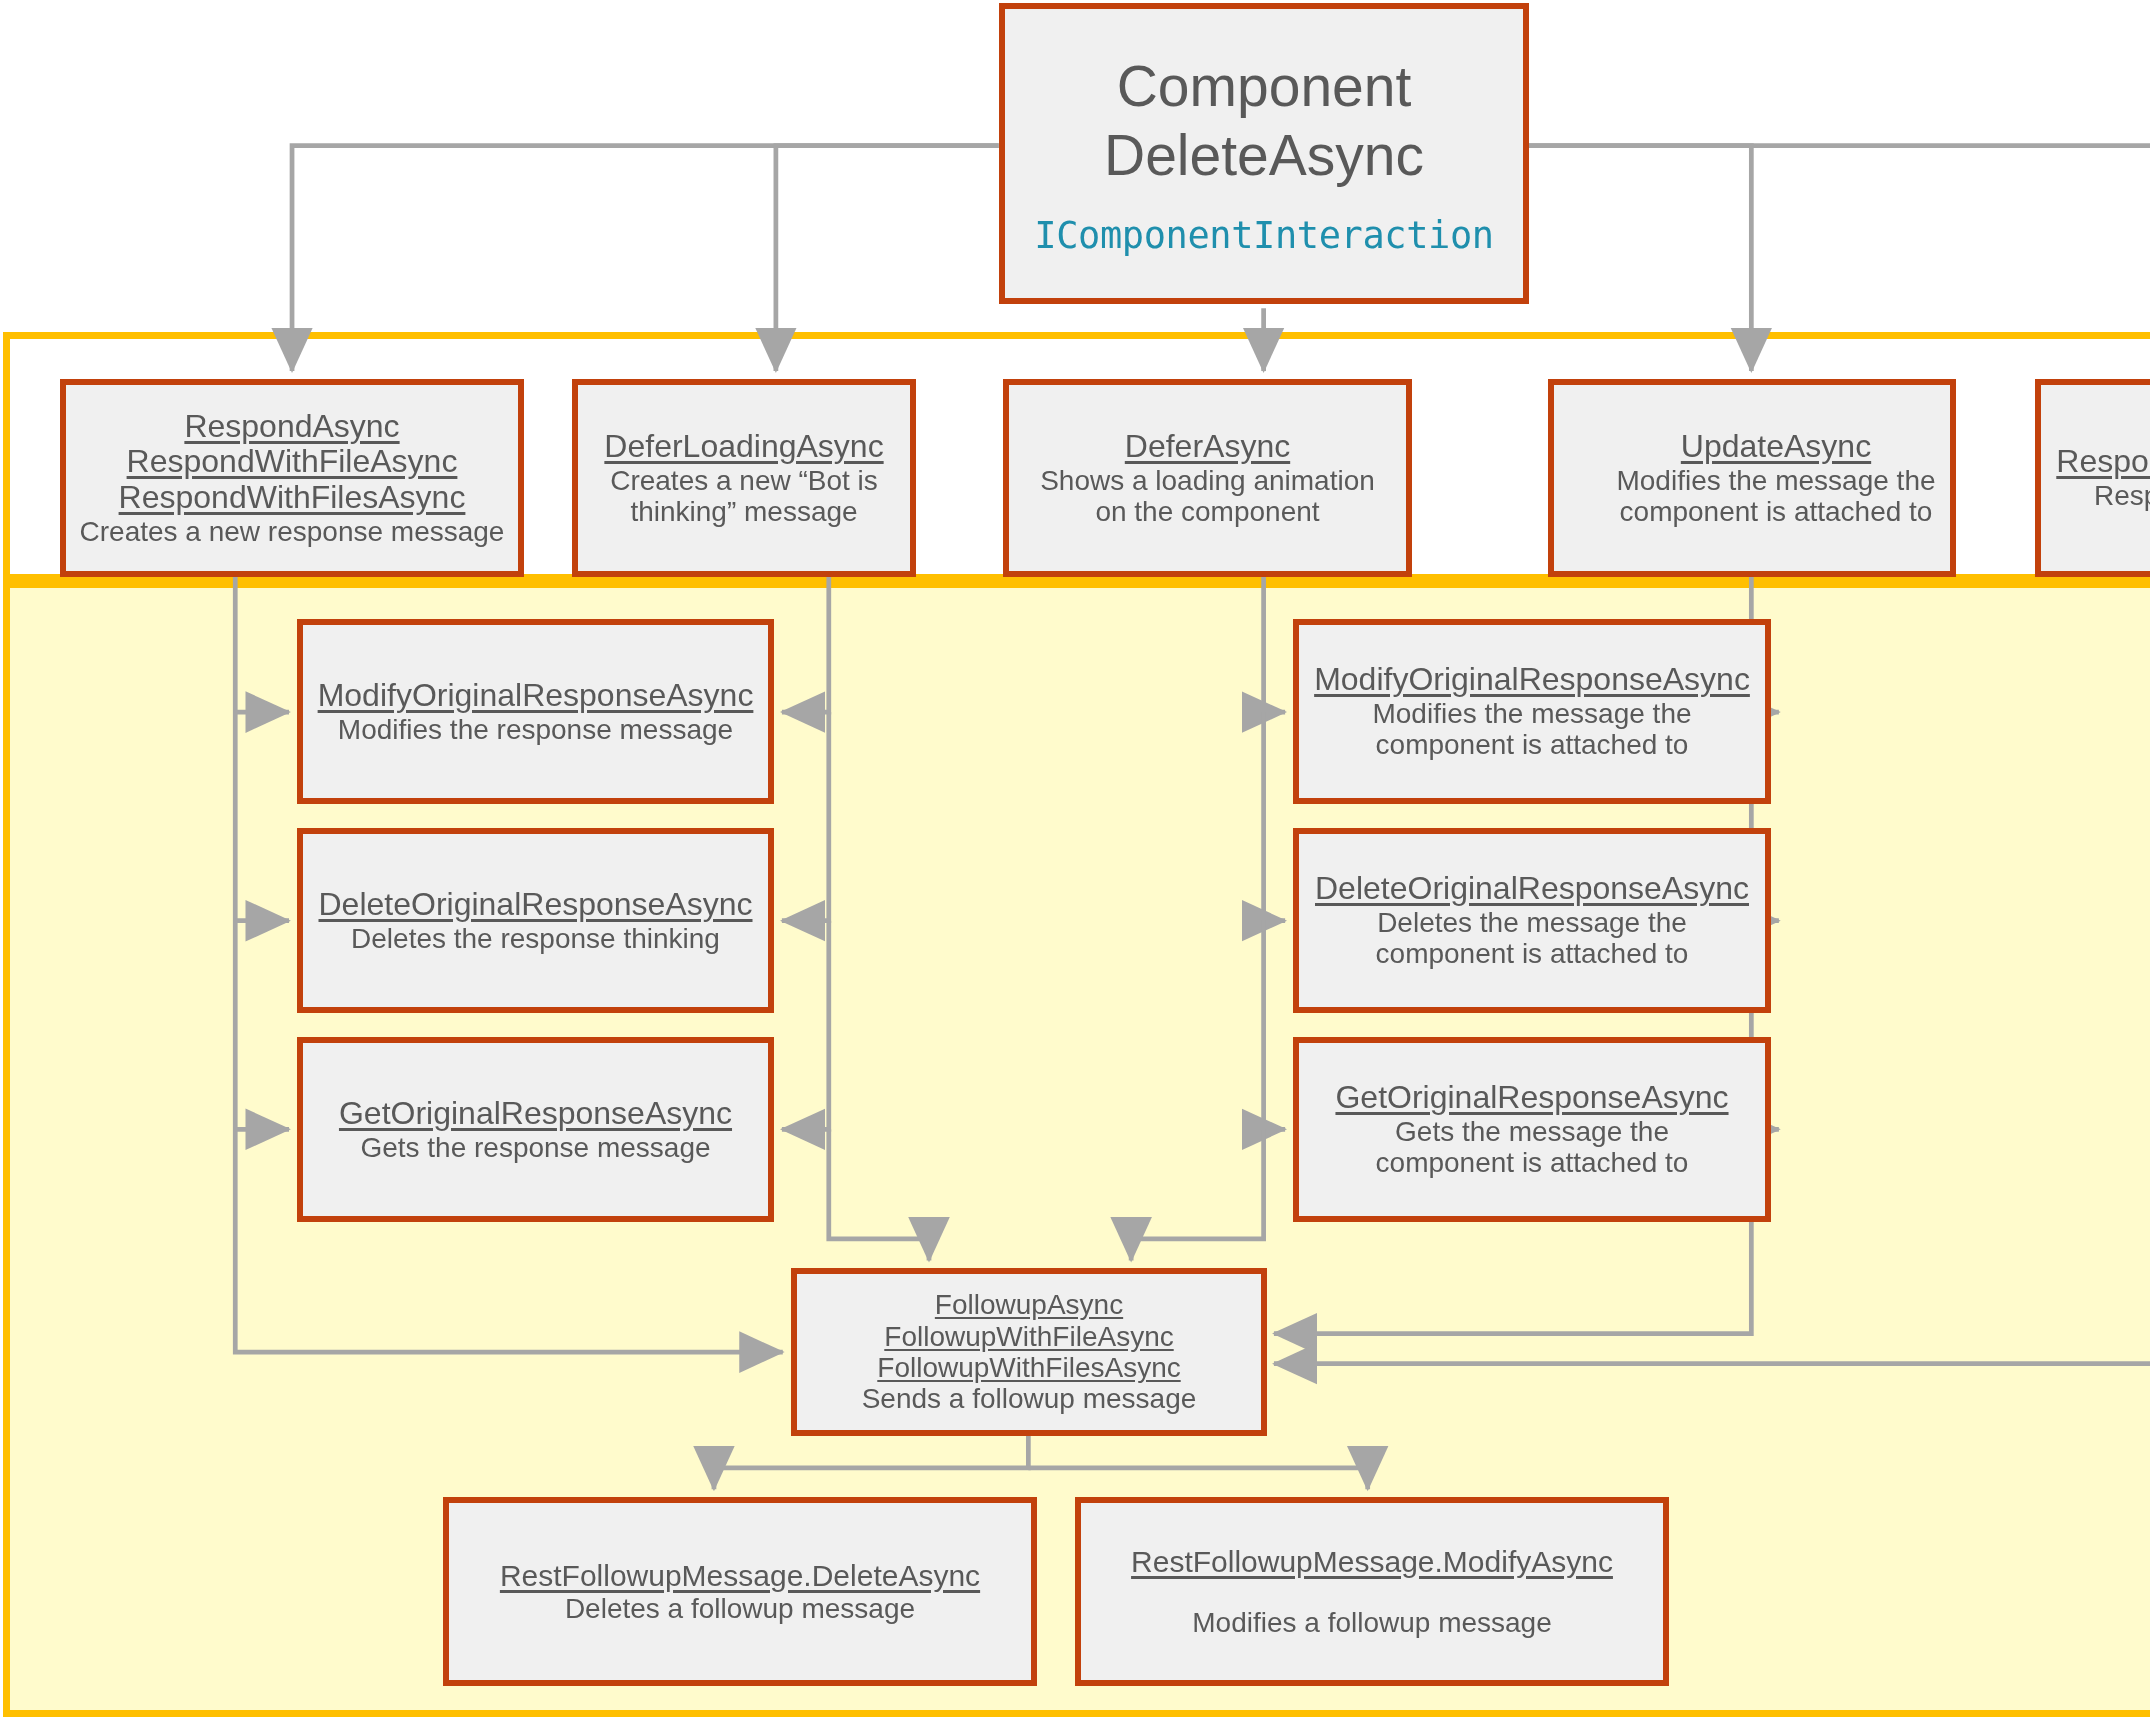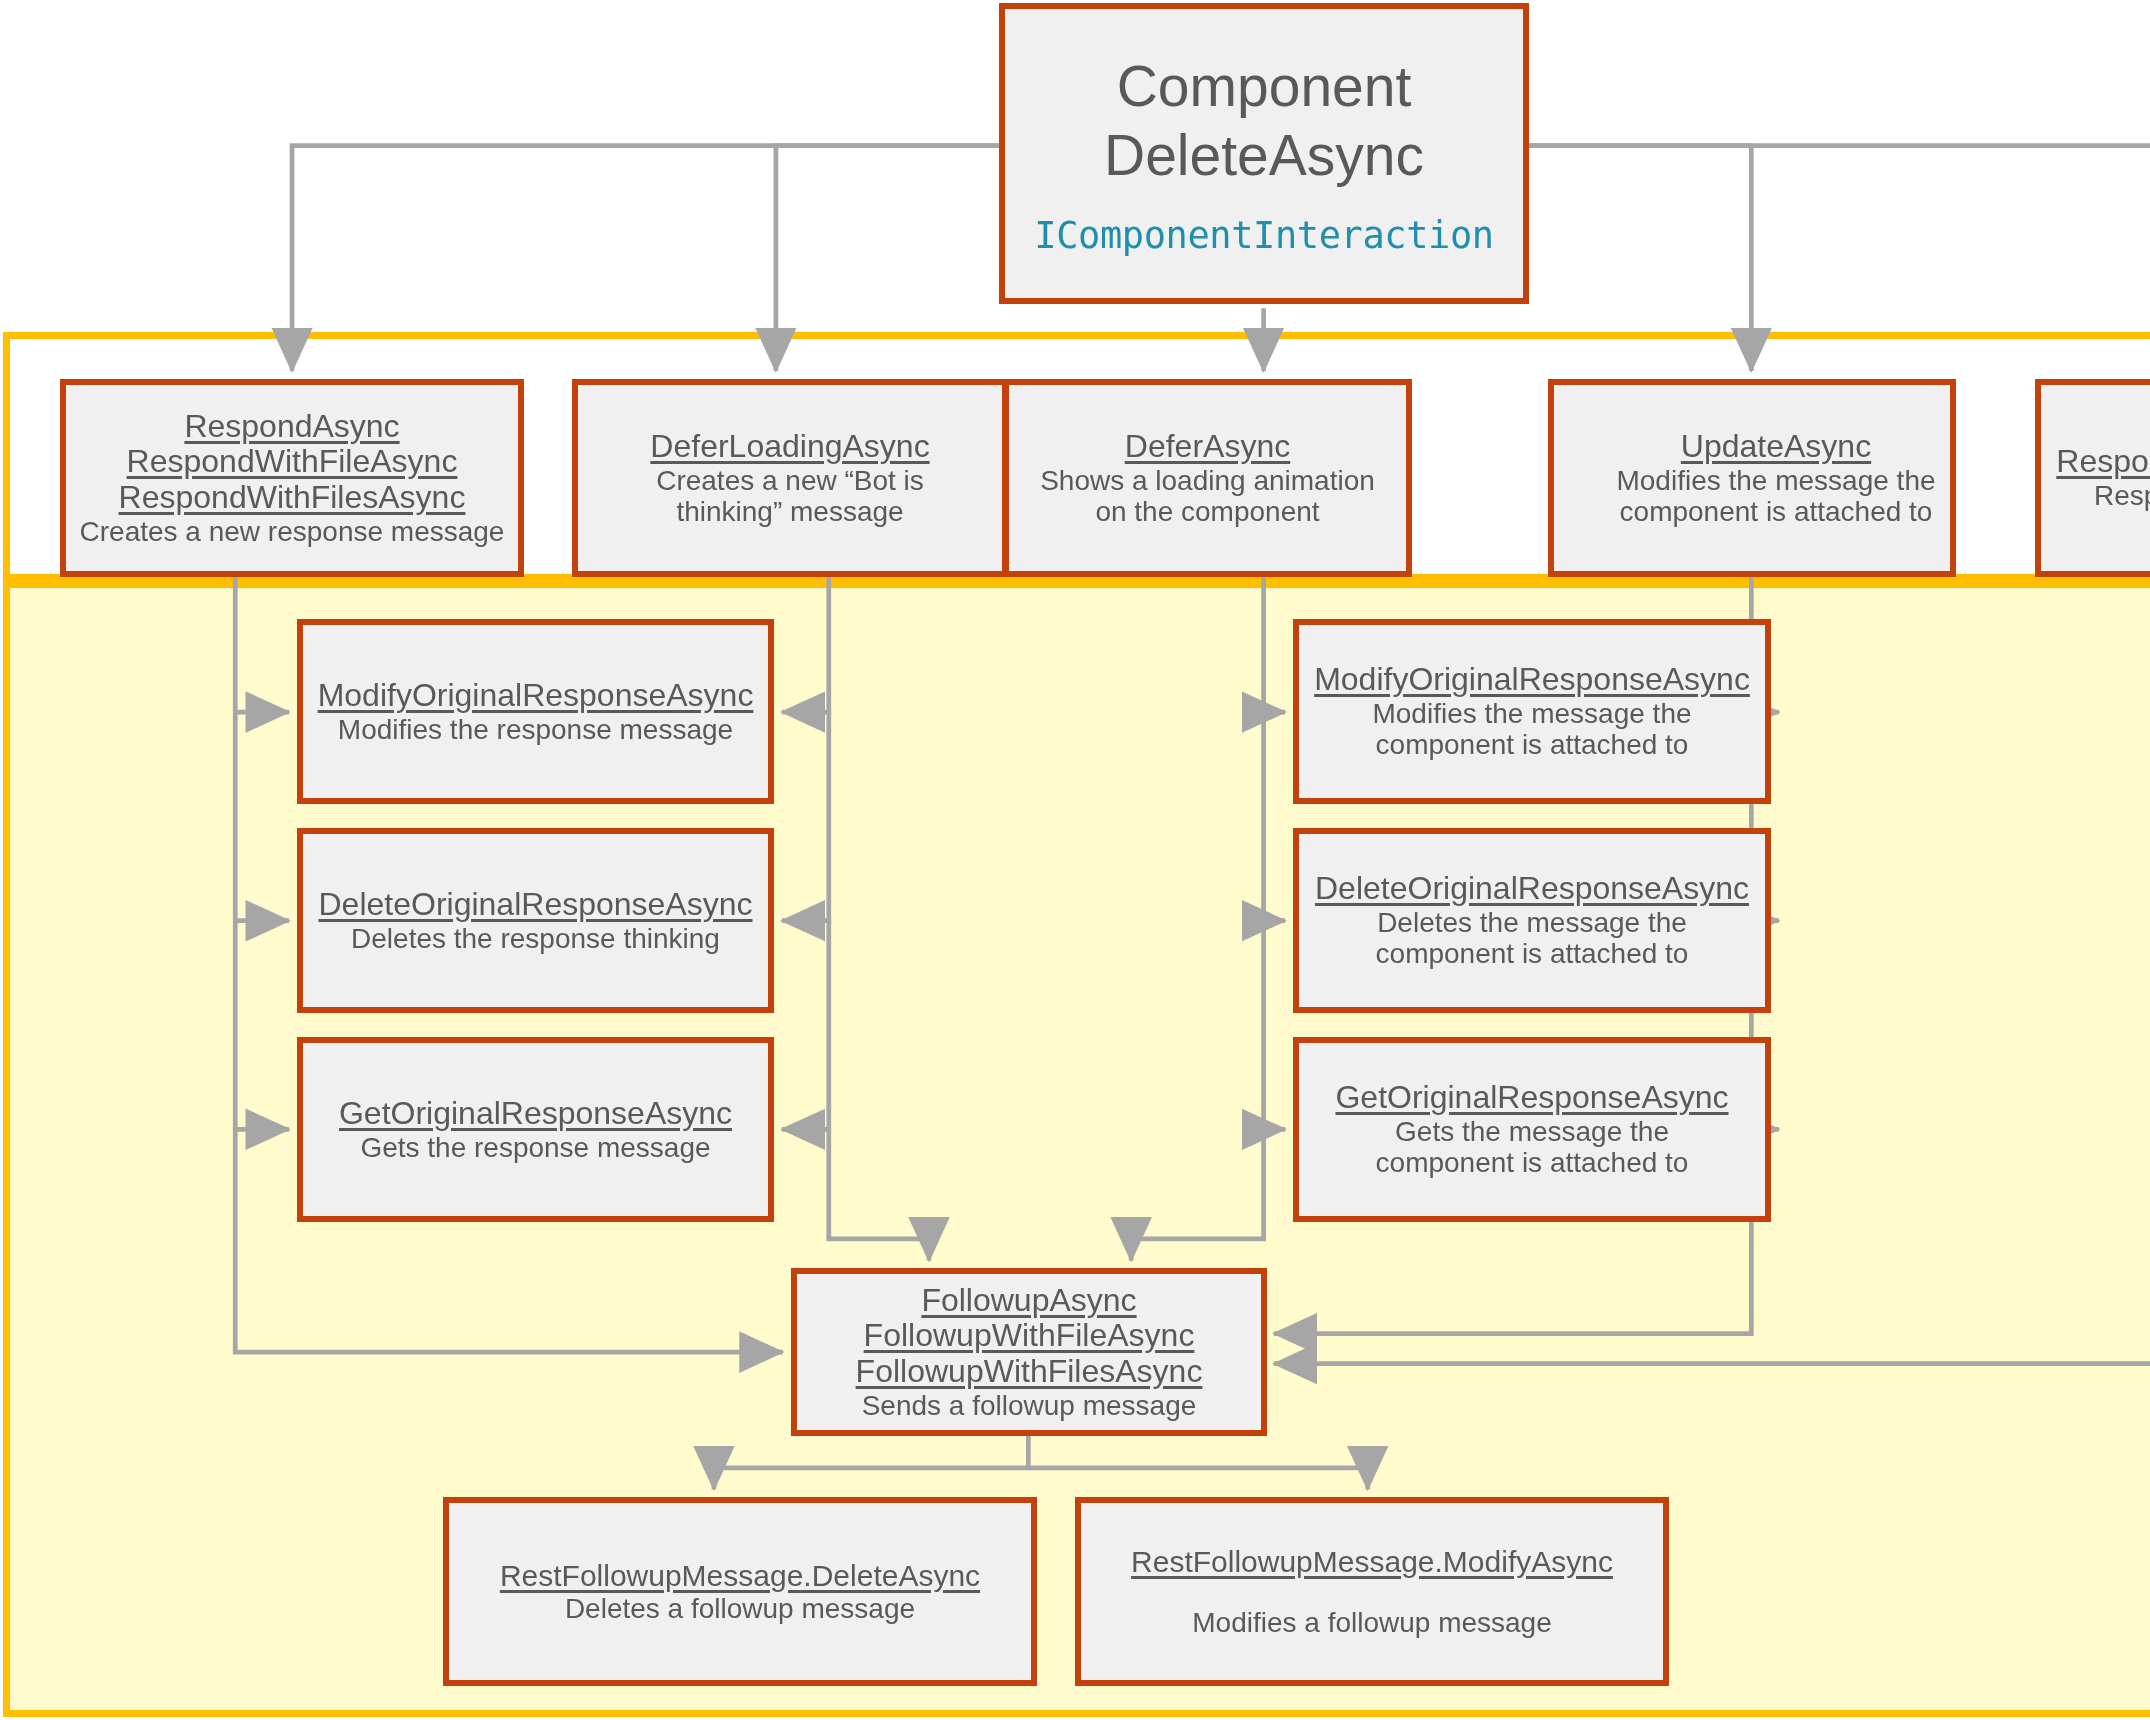--- a/index.html
+++ b/index.html
@@ -17,21 +17,21 @@
   
   #root{left:999px;top:3.4px;width:530px;height:301px;border-width:6.9px;}
   #root .rtitle{font-size:57px;color:#595959;line-height:1.22;}
   #root .riface{font-family:"DejaVu Sans Mono", monospace;font-size:37px;color:#1f8fad;margin-top:24px;letter-spacing:-0.4px;}
 
   
   .r1{top:379px;height:198px;}
   .r1 .mname{font-size:32px;}
   .r1 .mdesc{font-size:28px;}
   #n-respond{left:60px;width:464px;}
-  #n-deferloading{left:572px;width:436px;}
+  #n-deferloading{left:572px;width:344px;}
   #n-defer{left:1003px;width:409px;}
   #n-update{left:1548px;width:408px;padding-left:48px;}
   #n-modal{left:2035px;width:409px;}
 
   
   .fl{left:297px;width:477px;}
   .fl .mname{font-size:32px;}
   .fl .mdesc{font-size:28px;}
   #n-modl{top:619px;height:185px;}
   #n-dell{top:828px;height:185px;}
@@ -40,21 +40,21 @@
   
   .fm{left:1293px;width:478px;}
   .fm .mname{font-size:32px;}
   .fm .mdesc{font-size:28px;}
   #n-modm{top:619px;height:185px;}
   #n-delm{top:828px;height:185px;}
   #n-getm{top:1037px;height:185px;}
 
   
   #n-followup{left:791px;top:1268px;width:476px;height:168px;}
-  #n-followup .mname{font-size:32px;}
+  #n-followup .mname{font-size:28px;}
   #n-followup .mdesc{font-size:28px;}
 
   
   .rf{top:1497px;height:189px;}
   .rf .mname{font-size:30px;}
   .rf .mdesc{font-size:28px;}
   #n-restdel{left:443px;width:594px;}
   #n-restmod{left:1075px;width:594px;gap:28px;}
 
   

